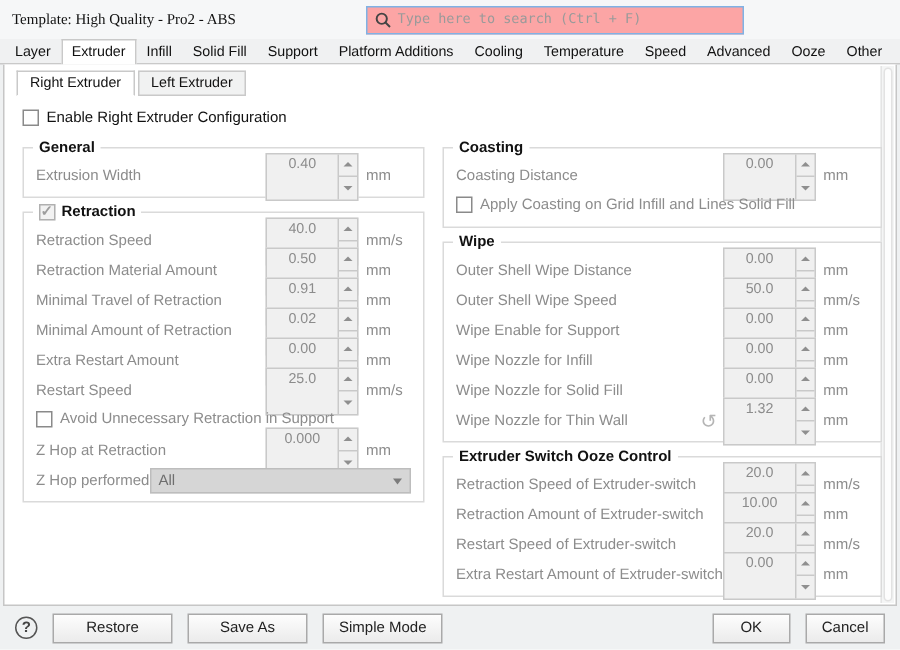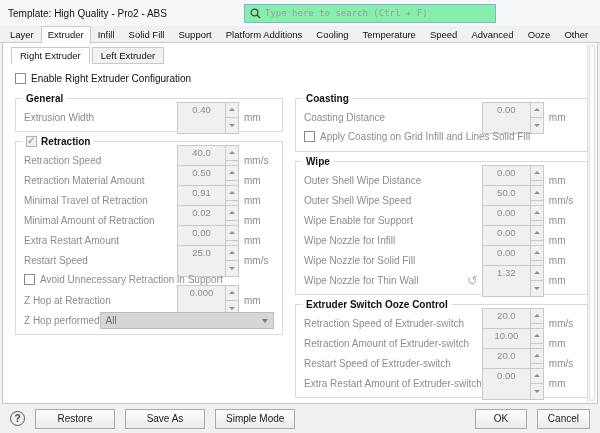--- a/index.html
+++ b/index.html
@@ -1,22 +1,22 @@
 <!DOCTYPE html>
 <html style="--search-border: #7fb2e5; --field-bg: #f0f0f0; --window-bg: #eff1f2;"><head>
 <meta charset="utf-8">
 <style>
   *{box-sizing:border-box;margin:0;padding:0}
   html,body{width:600px;height:433px;overflow:hidden}
   body{background:var(--window-bg,#eff1f2);font-family:"Liberation Sans",sans-serif;font-size:10px;color:#222}
 
   
   .topbar{height:26px;display:flex;align-items:center;padding:0 8px;background:#f6f7f8}
-  .tpl{font-family:Liberation Sans, sans-serif;font-size:10px;color:#111;white-space:nowrap}
-  .search{margin-left:auto;margin-right:96px;width:252px;height:19px;border:1px solid var(--search-border,#7fb2e5);background:#86efac;display:flex;align-items:center;padding:0 5px;gap:4px}
+  .tpl{font-family:Liberation Serif, serif;font-size:10px;color:#111;white-space:nowrap}
+  .search{margin-left:auto;margin-right:96px;width:252px;height:19px;border:1px solid var(--search-border,#7fb2e5);background:#fca5a5;display:flex;align-items:center;padding:0 5px;gap:4px}
   .search svg{flex:none}
   .search input{border:none;outline:none;flex:1;font-family:"DejaVu Sans Mono",monospace;font-size:9px;color:#333;background:transparent}
   .search input::placeholder{color:#9a9a9a}
 
   
   .tabbar{display:flex;align-items:flex-end;height:17px;padding-left:3px;border-bottom:1px solid #c9c9c9;background:#f0f1f2}
   .tab{padding:2px 6px;font-size:9.5px;color:#111;border:1px solid transparent;border-bottom:none;white-space:nowrap}
   .tab.active{background:#fff;border-color:#c9c9c9;margin-bottom:-1px;padding-bottom:3px}
 
   

